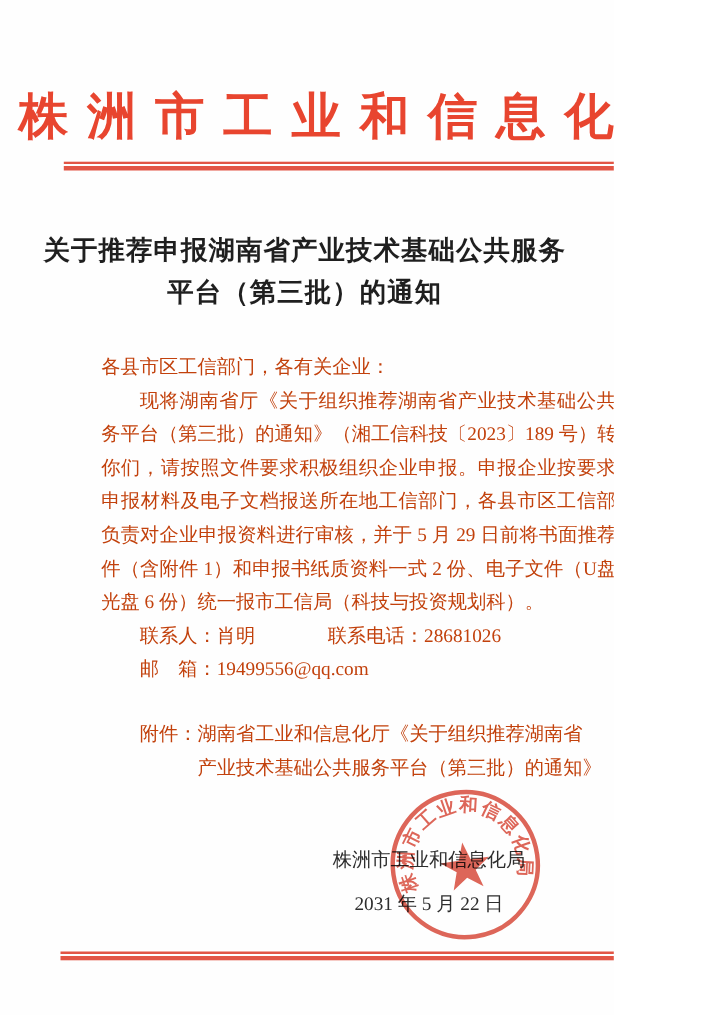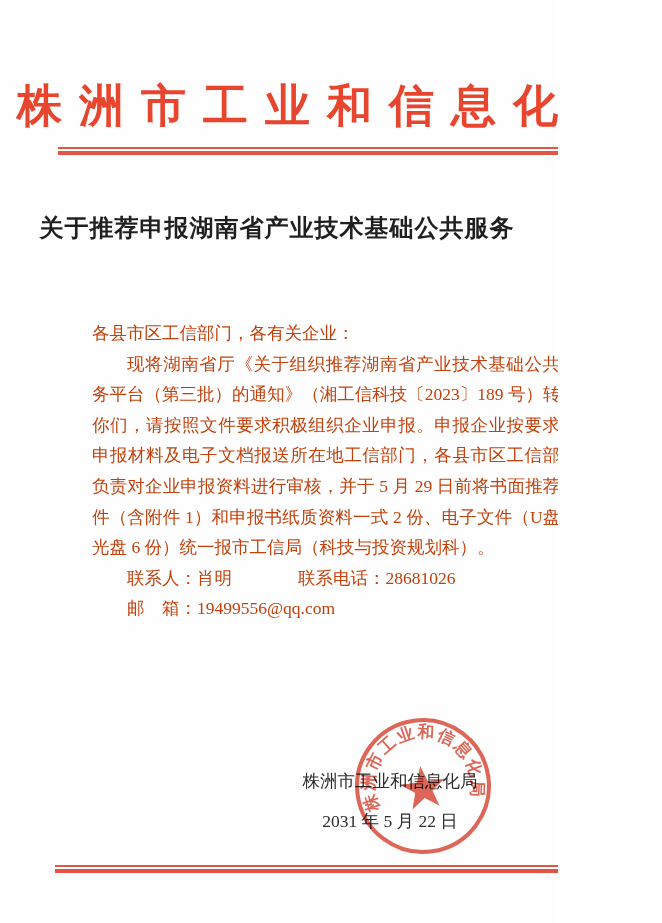--- a/index.html
+++ b/index.html
@@ -80,30 +80,38 @@
 <body>
 
 <div class="page">
 
   <div class="letterhead">株洲市工业和信息化局</div>
 
   <div class="rule rule-top"></div>
 
   <div class="doc-title">
     <div>关于推荐申报湖南省产业技术基础公共服务</div>
+    <div>平台（第三批）的通知</div>
   </div>
 
   <div class="body-block">
     <p class="salutation">各县市区工信部门，各有关企业：</p>
     <p class="para">现将湖南省厅《关于组织推荐湖南省产业技术基础公共服务平台（第三批）的通知》（湘工信科技〔2023〕189 号）转发你们，请按照文件要求积极组织企业申报。申报企业按要求将申报材料及电子文档报送所在地工信部门，各县市区工信部门负责对企业申报资料进行审核，并于 5 月 29 日前将书面推荐文件（含附件 1）和申报书纸质资料一式 2 份、电子文件（U盘或光盘 6 份）统一报市工信局（科技与投资规划科）。</p>
     <div class="contact-line">
       <span>联系人：</span><span>肖明</span><span class="contact-gap"></span><span>联系电话：</span><span>28681026</span>
     </div>
     <div class="contact-line">
       <span>邮　箱：</span><span>19499556@qq.com</span>
+    </div>
+    <div class="attachment">
+      <span class="att-label">附件：</span>
+      <span class="att-lines">
+        <span class="att-line">湖南省工业和信息化厅《关于组织推荐湖南省</span>
+        <span class="att-line">产业技术基础公共服务平台（第三批）的通知》</span>
+      </span>
     </div>
   </div>
 
   <div class="signature">
     <div>株洲市工业和信息化局</div>
     <div>2031 年 5 月 22 日</div>
   </div>
 
   <svg class="seal" viewBox="0 0 140 140" xmlns="http://www.w3.org/2000/svg">
     <circle cx="70" cy="70" r="65" fill="none" stroke="#d6402f" stroke-width="4"></circle>

